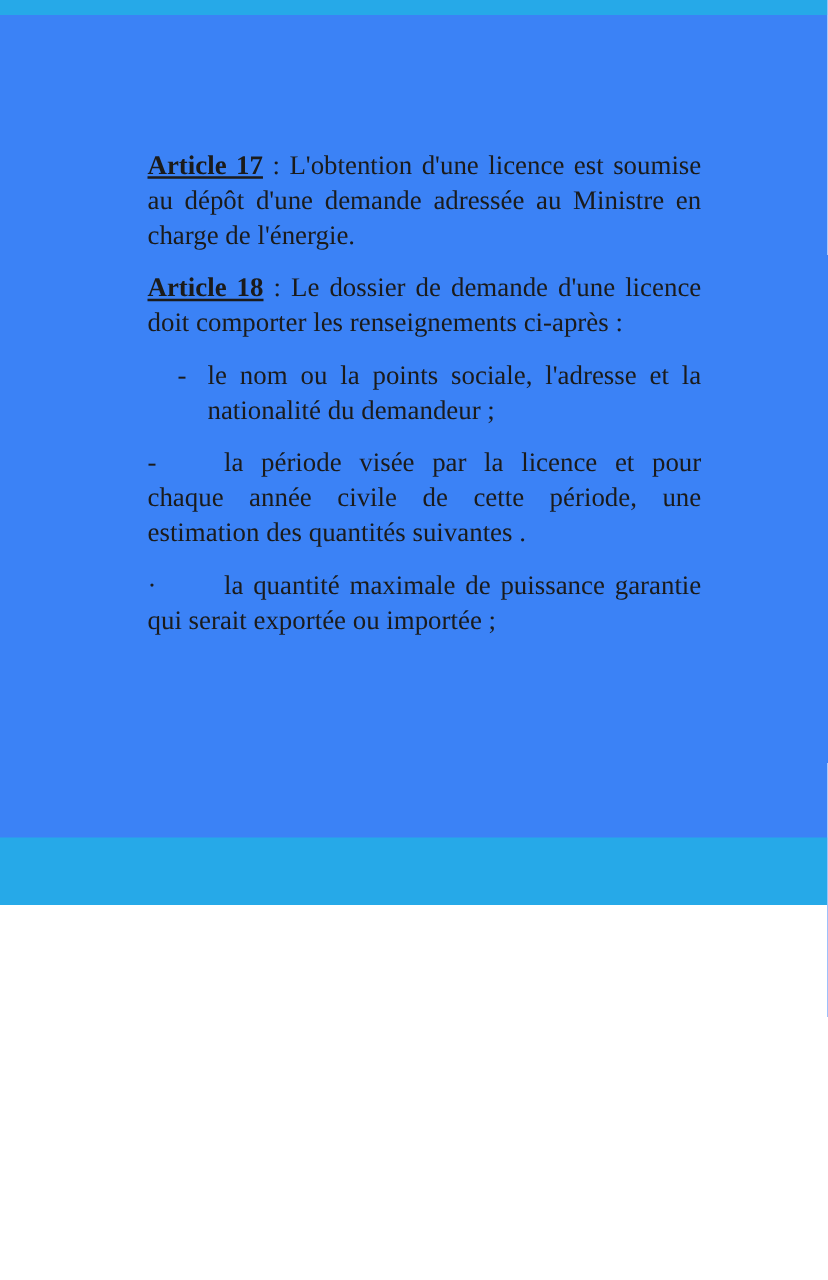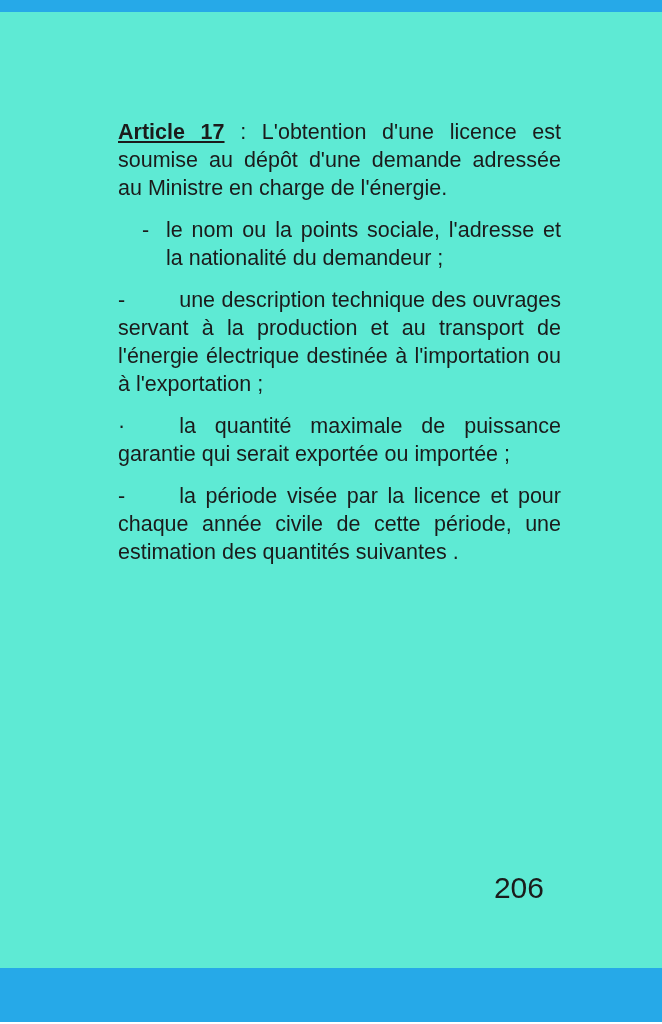--- a/index.html
+++ b/index.html
@@ -3,24 +3,24 @@
 <meta charset="utf-8">
 <style>
   html, body {
     margin: 0;
     padding: 0;
     background: #ffffff;
   }
   .page {
     position: relative;
     width: 662px;
-    height: 1022px;
-    background: #5eead4;
+    height: 724px;
+    background: #3b82f6;
     overflow: hidden;
-    font-family: Liberation Sans, sans-serif;
+    font-family: Liberation Serif, serif;
     color: #1b1b1b;
   }
   .bar-top {
     position: absolute;
     top: 0; left: 0;
     width: 100%;
     height: 12px;
     background: #26a9e8;
   }
   .bar-bottom {
@@ -73,31 +73,31 @@
 <body>
 
 <div class="page">
 
   <div class="bar-top"></div>
 
   <div class="content">
 
     <p class="para"><span class="article-label">Article 17</span><span> : L'obtention d'une licence est soumise au dépôt d'une demande adressée au Ministre en charge de l'énergie.</span></p>
 
+    <p class="para"><span class="article-label">Article 18</span><span> : Le dossier de demande d'une licence doit comporter les renseignements ci-après :</span></p>
 
     <p class="para hang-item"><span class="bullet">-</span><span>le nom ou la points sociale, l'adresse et la nationalité du demandeur ;</span></p>
 
 
-    <p class="para tab-item"><span class="bullet">-</span><span class="tab-gap"></span><span>une description technique des ouvrages servant à la production et au transport de l'énergie électrique destinée à l'importation ou à l'exportation ;</span></p>
 
 
 
+    <p class="para tab-item"><span class="bullet">-</span><span class="tab-gap"></span><span>la période visée par la licence et pour chaque année civile de cette période, une estimation des quantités suivantes .</span></p>
+
     <p class="para tab-item"><span class="bullet">·</span><span class="tab-gap"></span><span>la quantité maximale de puissance garantie qui serait exportée ou importée ;</span></p>
-
-    <p class="para tab-item"><span class="bullet">-</span><span class="tab-gap"></span><span>la période visée par la licence et pour chaque année civile de cette période, une estimation des quantités suivantes .</span></p>
 
   </div>
 
   <div class="page-number">206</div>
 
   <div class="bar-bottom"></div>
 
 </div>
 
 </body></html>

